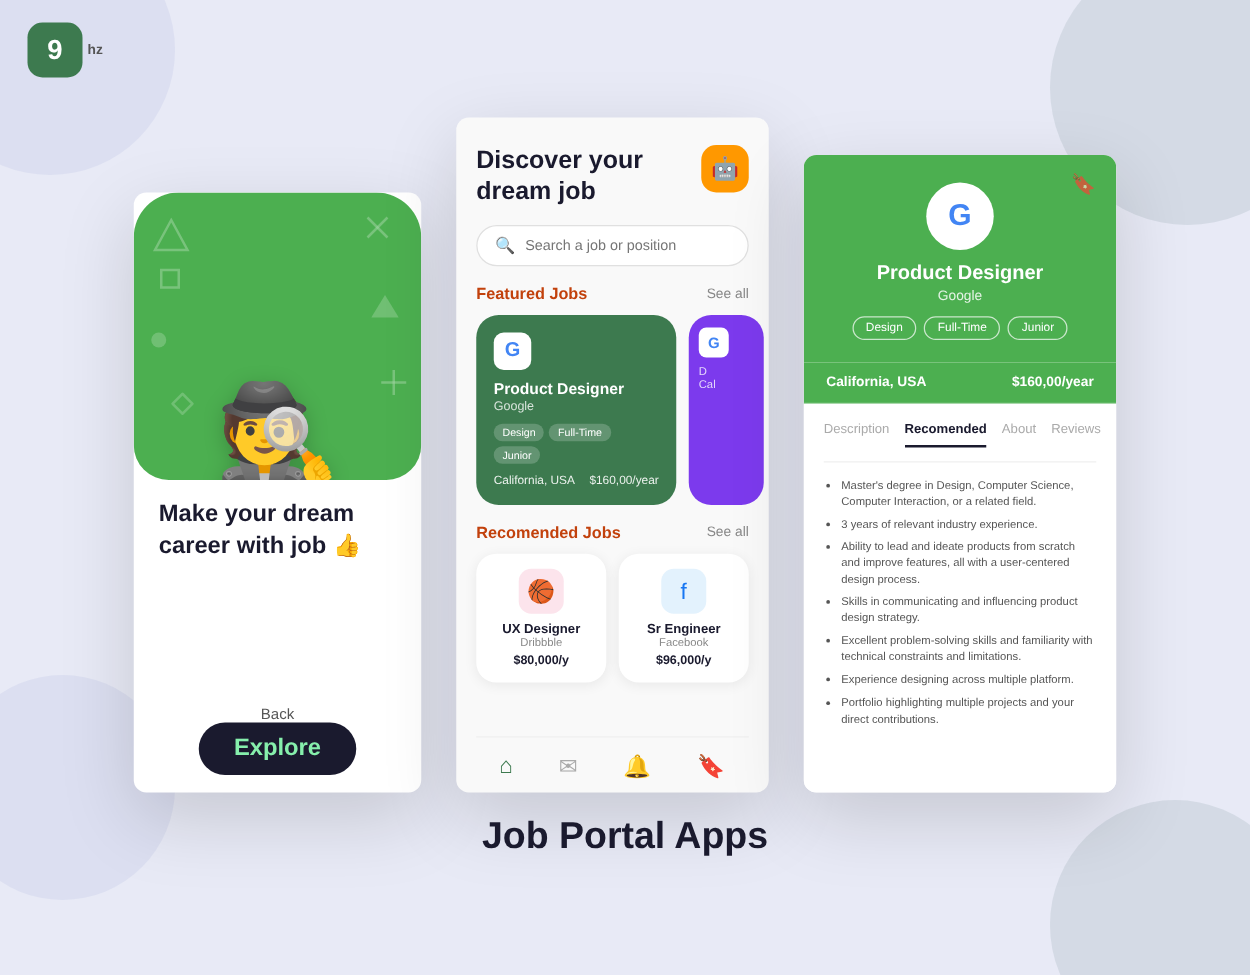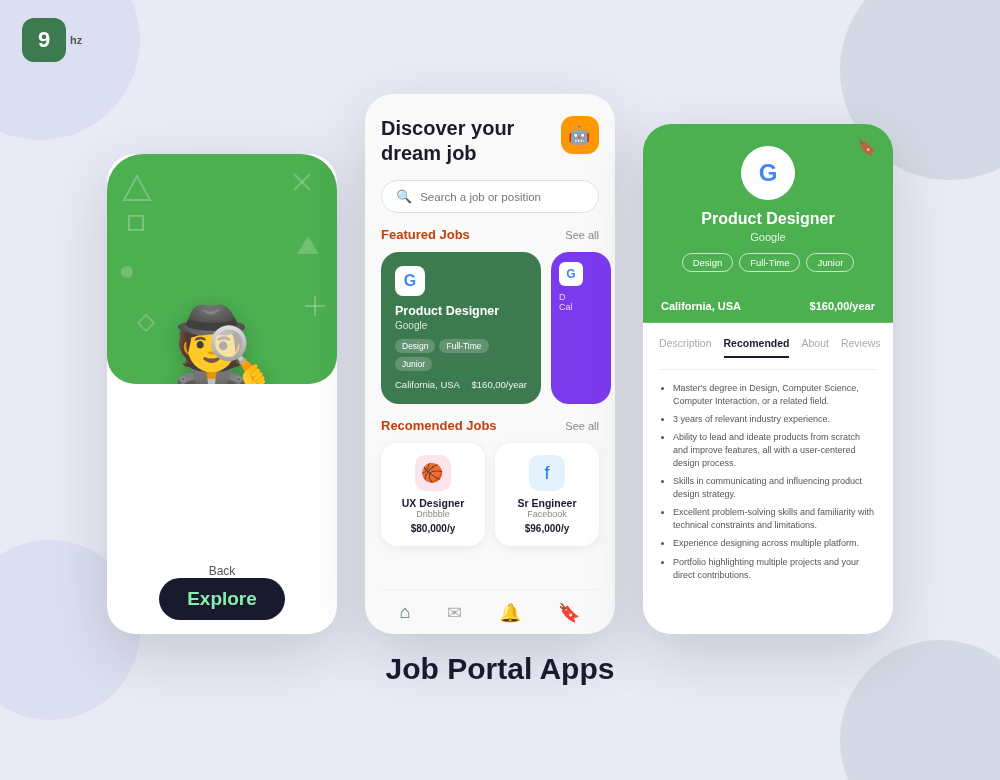--- a/index.html
+++ b/index.html
@@ -47,21 +47,21 @@
       display: flex;
       align-items: flex-end;
       gap: 28px;
       margin-bottom: 18px;
       position: relative;
       z-index: 2;
     }
 
     
     .phone {
-      border-radius: 28px;
+      border-radius: 10px;
       background: #fff;
       box-shadow: 0 20px 60px rgba(0,0,0,0.15);
       overflow: hidden;
       position: relative;
       justify-content: center;
     }
 
     
     .phone-1 {
       width: 230px;
@@ -493,20 +493,23 @@
           </svg>
       </div>
 
       <div style="position:absolute;bottom:-5px;left:50%;transform:translateX(-50%);text-align:center;">
 
         <div style="font-size:80px;line-height:1;filter:drop-shadow(0 4px 8px rgba(0,0,0,0.2));">🕵️</div>
       </div>
     </div>
     <div class="bottom-content">
       <div>
+        <div class="tagline">
+          <span>Make your dream career with job</span> <span class="emoji">👍</span>
+        </div>
       </div>
       <div class="buttons-row">
         <button class="btn-back">Back</button>
         <button class="btn-explore">Explore</button>
       </div>
     </div>
   </div>
 
   <div class="phone phone-2">
     <div class="header-row">

